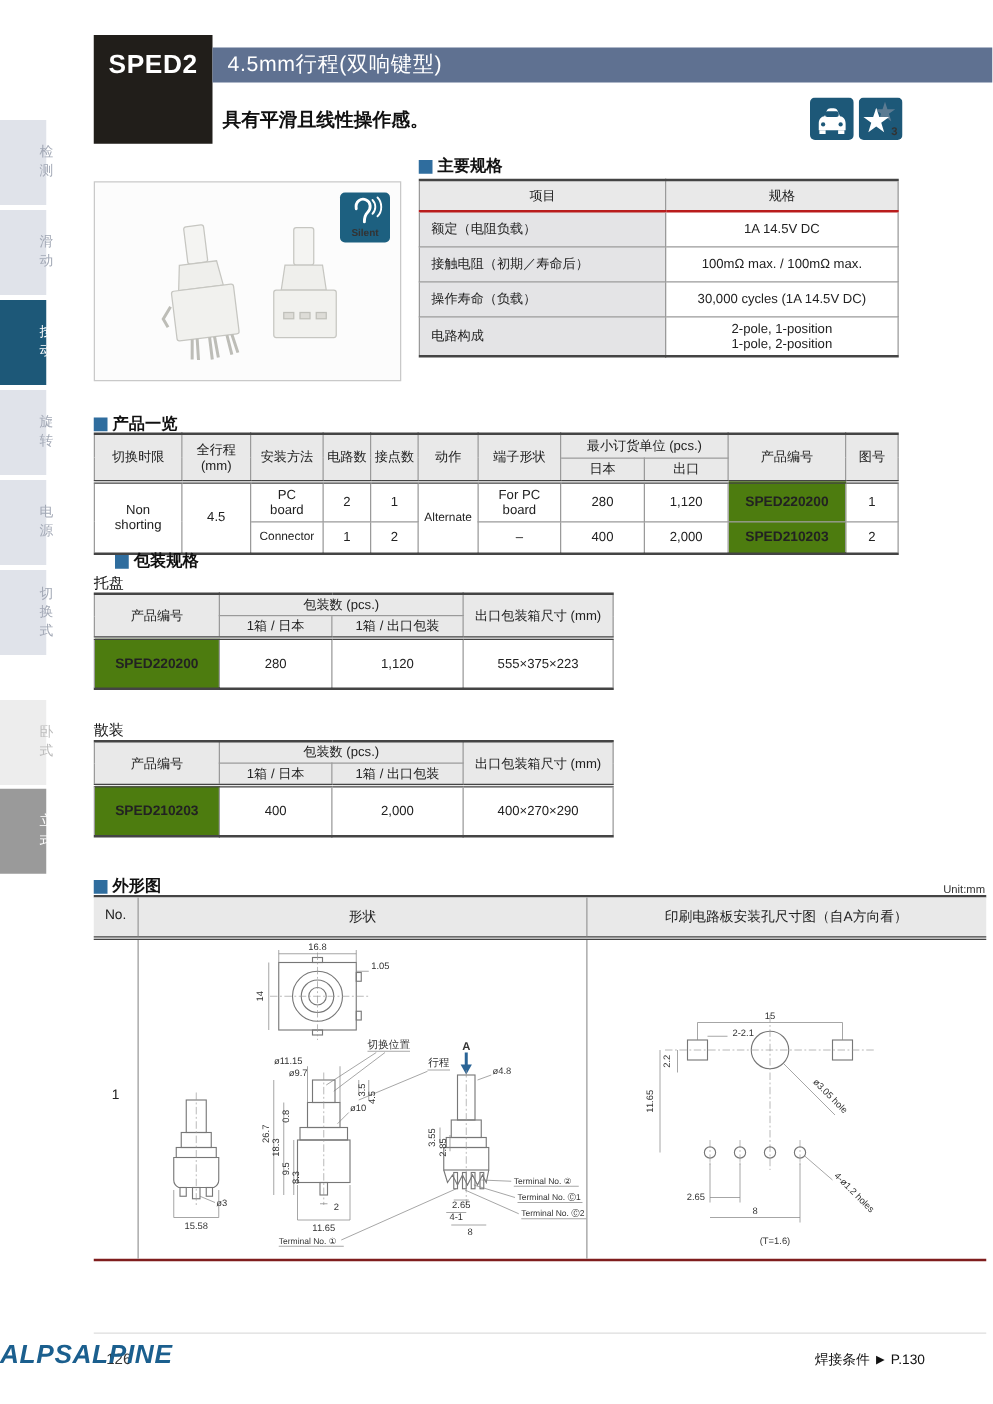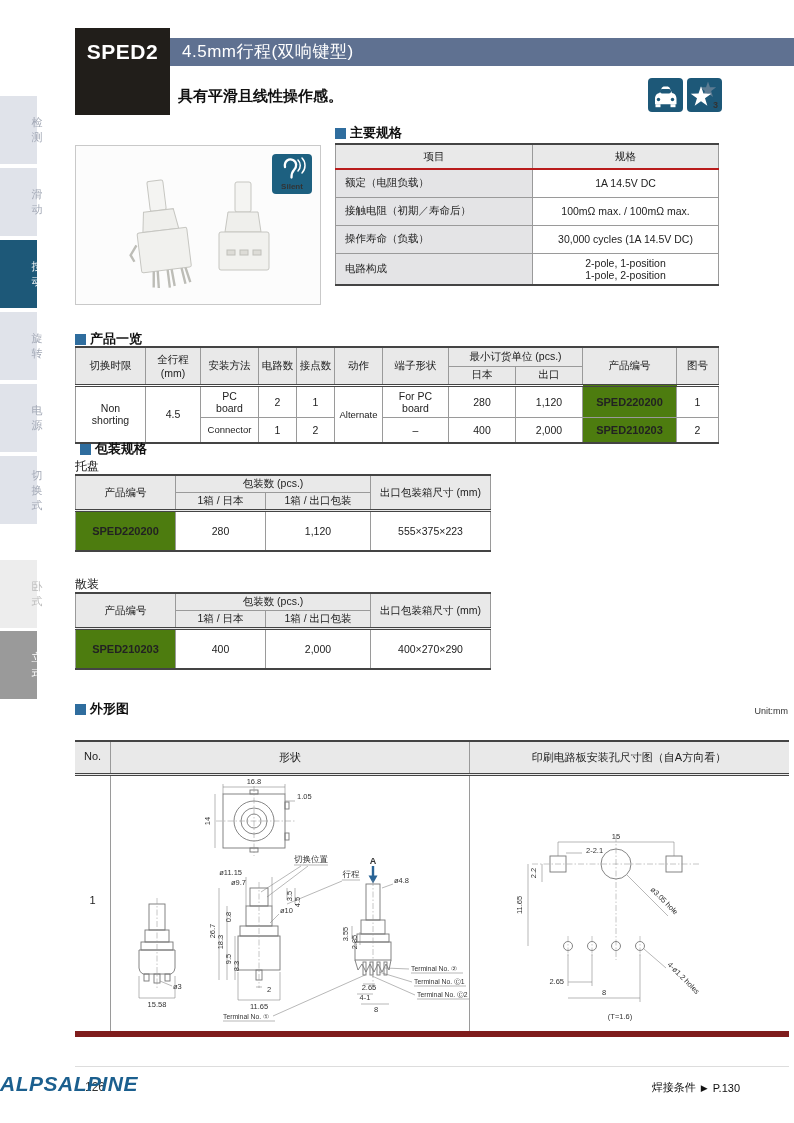--- a/index.html
+++ b/index.html
@@ -62,22 +62,22 @@
 
   .pack-table { width:415px; }
   .pack-table th { height:17px; padding:1px 2px; }
   .pack-table td { height:40px; }
   .pack-table tbody tr:first-child td { border-top:3px double #444; }
   .tray-table { left:75px; top:474px; }
   .bulk-table { left:75px; top:592px; }
 
   
   .unit-note { position:absolute; right:6px; top:706px; font-size:9px; color:#333; }
-  .outline-table { position:absolute; left:75px; top:740px; width:714px;
-                   border-top:2px solid #444; border-bottom:6px solid #7f1d1d; }
+  .outline-table { position:absolute; left:75px; top:716px; width:714px;
+                   border-top:2px solid #444; border-bottom:2px solid #7f1d1d; }
   .ot-header { display:flex; background:#e9e9e9; border-bottom:3px double #444; font-size:11px; }
   .ot-header div { padding:8px 2px; text-align:center; border-right:1px solid #9a9a9a; }
   .ot-body { display:flex; height:255px; }
   .ot-body > div { border-right:1px solid #9a9a9a; position:relative; }
   .c-no { width:36px; flex:0 0 36px; }
   .c-shape { width:359px; flex:0 0 359px; }
   .c-pcb { width:318px; flex:0 0 318px; border-right:none !important; }
   .ot-header .c-pcb { border-right:none; }
   .row-no { position:absolute; left:0; right:0; top:118px; text-align:center; font-size:11px; }
 
@@ -277,21 +277,21 @@
         <td>2</td>
         <td>–</td>
         <td>400</td>
         <td>2,000</td>
         <td class="part-cell">SPED210203</td>
         <td>2</td>
       </tr>
     </tbody>
   </table>
 
-  <div class="sec-title" style="left:80px; top:440px">
+  <div class="sec-title" style="left:92px; top:440px">
     <span class="sq"></span>
     <span>包装规格</span>
   </div>
   <div class="sub-label" style="left:75px; top:458px">托盘</div>
   <table class="pack-table tray-table">
     <colgroup>
         <col style="width:100px">
         <col style="width:90px">
         <col style="width:105px">
         <col style="width:120px">

